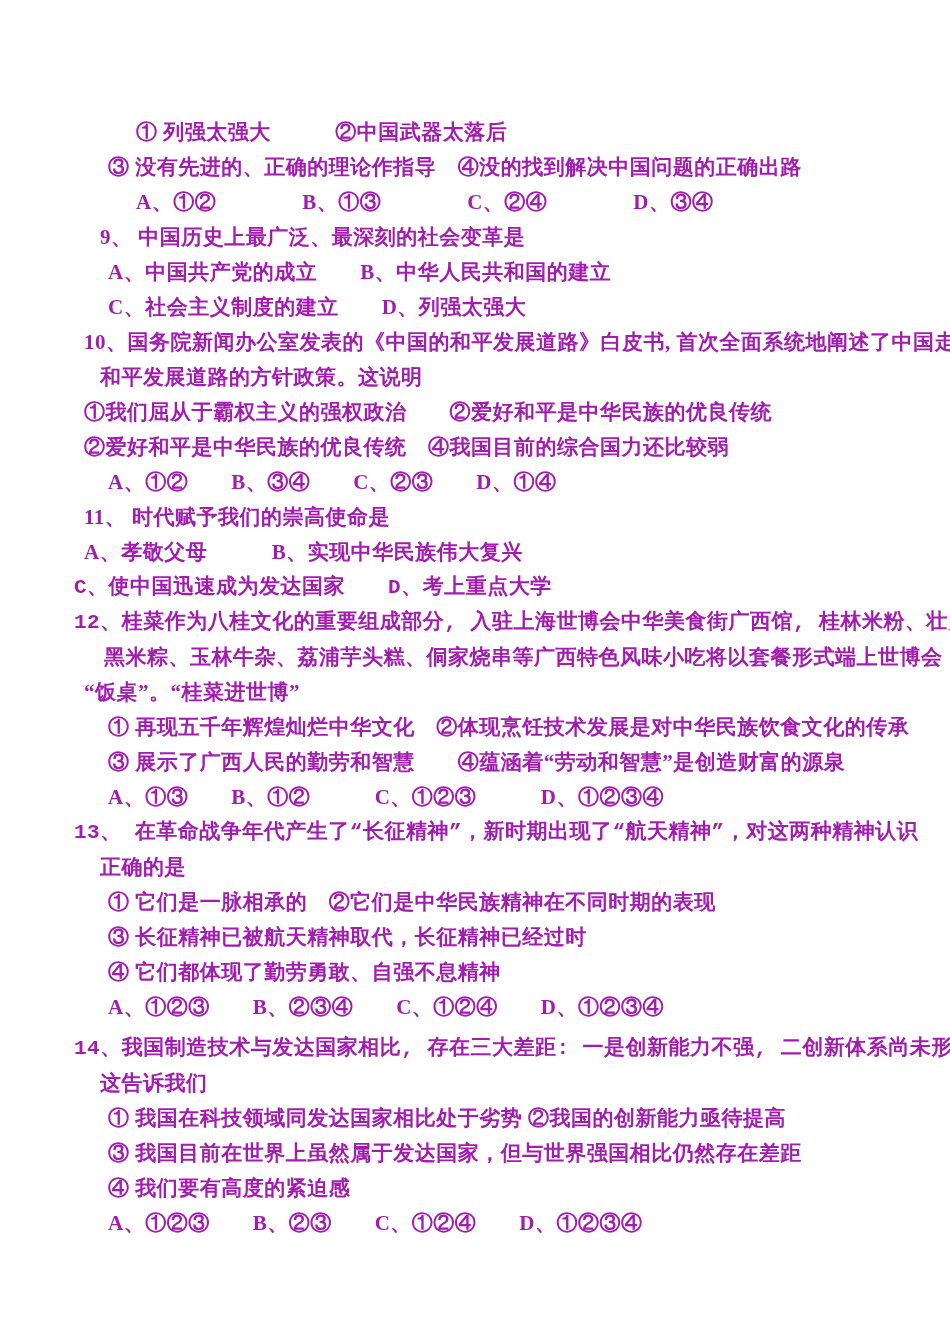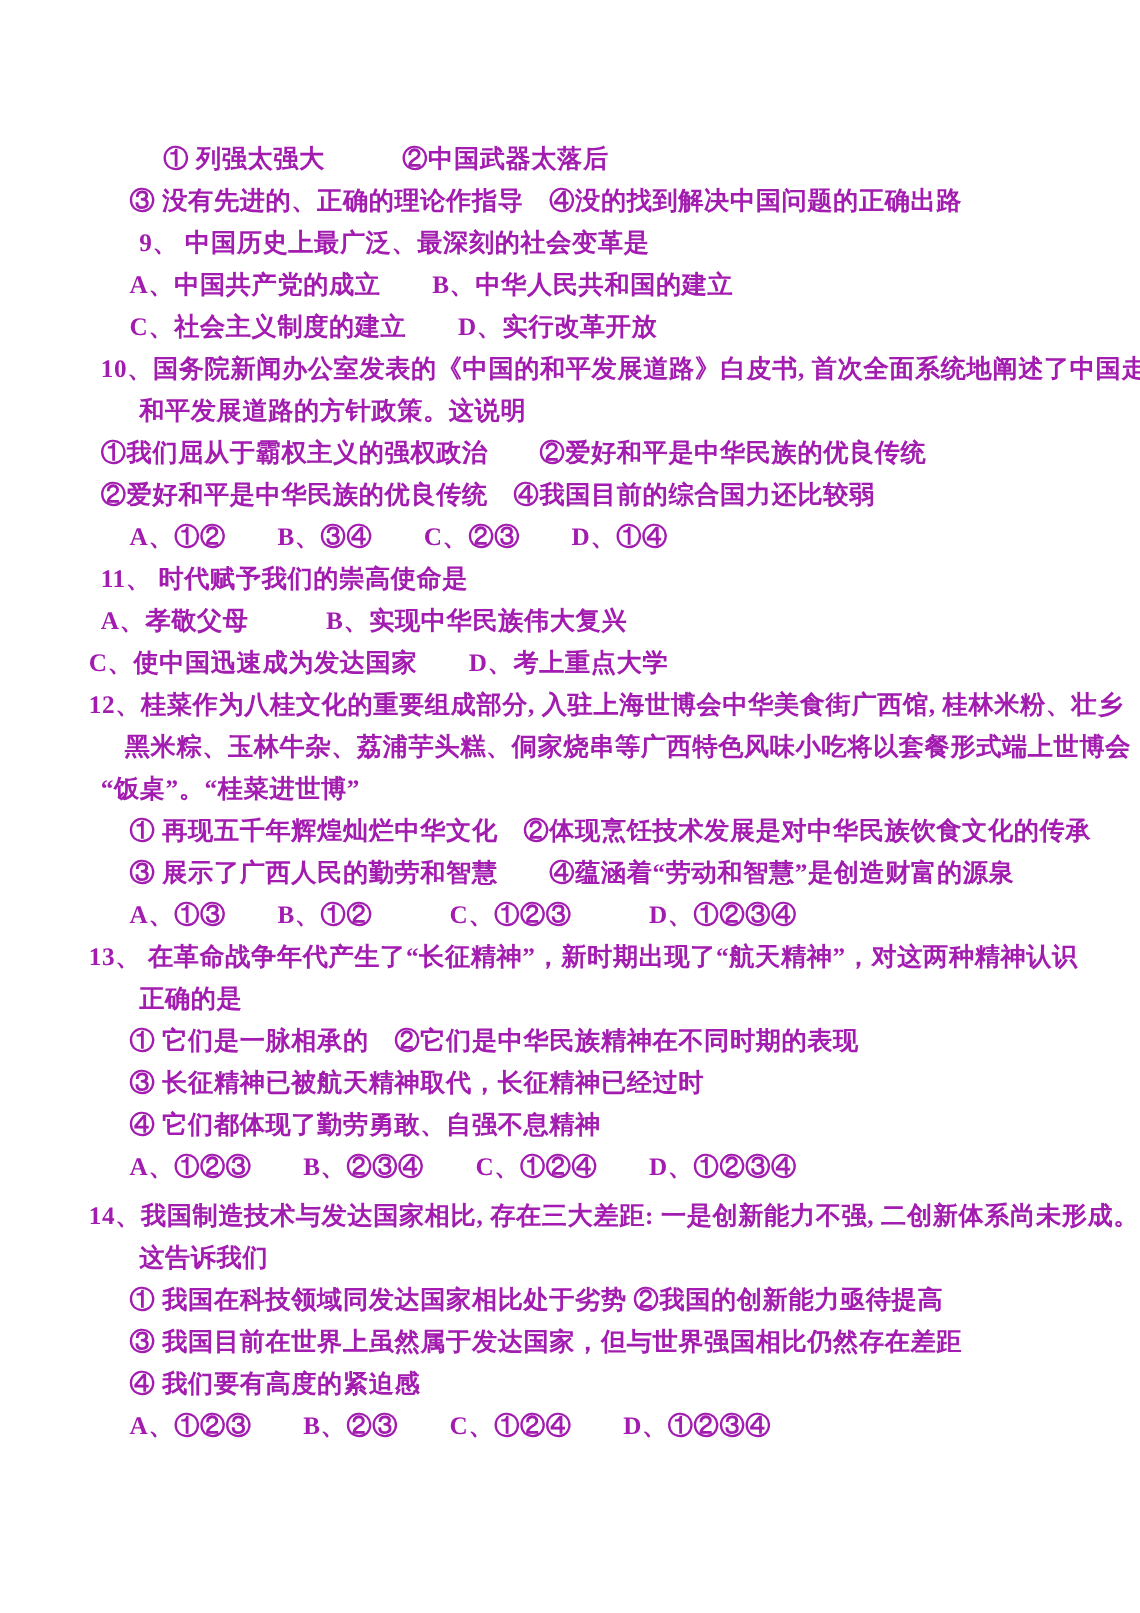--- a/index.html
+++ b/index.html
@@ -20,45 +20,46 @@
     font-weight: 700;
     overflow: hidden;
   }
   .line {
     line-height: 35px;
     min-height: 35px;
     white-space: pre;
     letter-spacing: 0.5px;
   }
   
-  .ind-neg { margin-left: -10px; }
+  .ind-neg { margin-left: -10px; font-family: Liberation Mono, monospace; }
   .ind-0   { margin-left: 0; }
   .ind-16  { }
   .ind-20  { margin-left: 20px; }
   .ind-30  { }
-  .ind-32  { margin-left: 32px; }
+  .ind-32  { margin-left: 16px; }
   .ind-36  { }
   .ind-48  { margin-left: 24px; }
   .ind-52  { margin-left: 52px; }
   .gap-top { margin-top: 6px; }
 </style>
 </head>
 <body>
 
 <div class="page">
 
   <section>
     <div class="line ind-52">① 列强太强大　　　②中国武器太落后</div>
     <div class="line ind-48">③ 没有先进的、正确的理论作指导　④没的找到解决中国问题的正确出路</div>
+    <div class="line ind-52">A、①②　　　　B、①③　　　　C、②④　　　　D、③④</div>
   </section>
 
   <section>
     <div class="line ind-32">9、 中国历史上最广泛、最深刻的社会变革是</div>
     <div class="line ind-48">A、中国共产党的成立　　B、中华人民共和国的建立</div>
-    <div class="line ind-48">C、社会主义制度的建立　　D、实行改革开放</div>
+    <div class="line ind-48">C、社会主义制度的建立　　D、列强太强大</div>
   </section>
 
   <section>
     <div class="line ind-0">10、国务院新闻办公室发表的《中国的和平发展道路》白皮书, 首次全面系统地阐述了中国走</div>
     <div class="line ind-32">和平发展道路的方针政策。这说明</div>
     <div class="line ind-36">①我们屈从于霸权主义的强权政治　　②爱好和平是中华民族的优良传统</div>
     <div class="line ind-36">②爱好和平是中华民族的优良传统　④我国目前的综合国力还比较弱</div>
     <div class="line ind-48">A、①②　　B、③④　　C、②③　　D、①④</div>
   </section>
 

